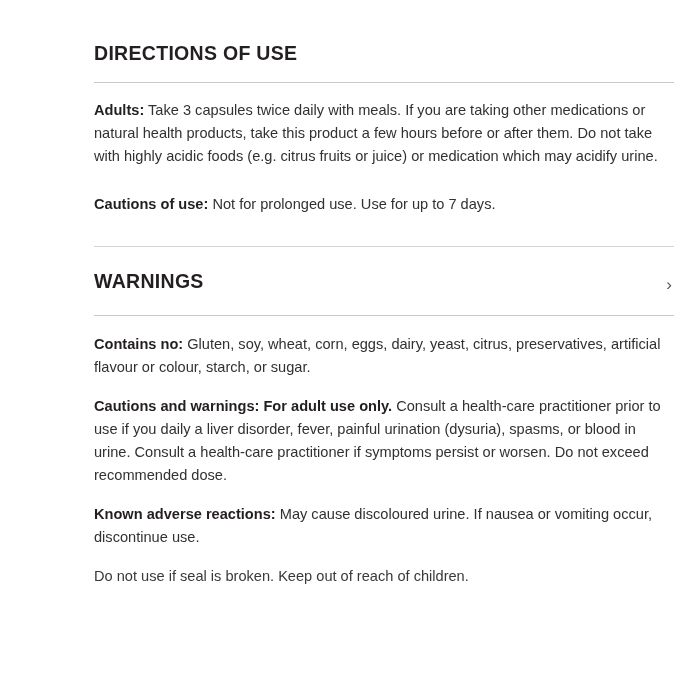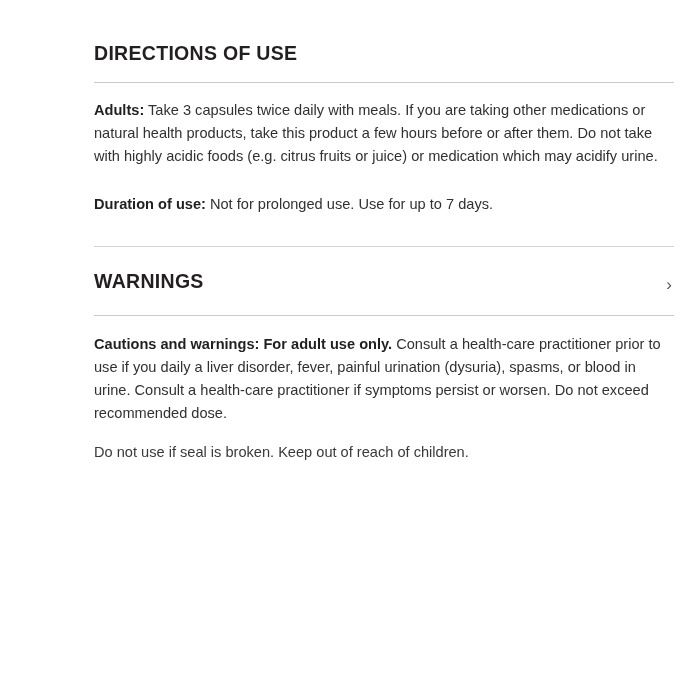--- a/index.html
+++ b/index.html
@@ -98,33 +98,35 @@
   <div class="section-head directions-head">
     <h2 class="section-title">DIRECTIONS OF USE</h2>
   </div>
   <hr class="rule">
 
   <div id="directions-block">
     <p class="para body-text"><span class="b">Adults:</span><span> Take 3 capsules twice daily with meals. If you are taking other medications or natural health products, take this product a few hours before or after them. Do not take with highly acidic foods (e.g. citrus fruits or juice) or medication which may acidify urine.</span></p>
   </div>
 
   <div id="duration-block">
-    <p class="para body-text"><span class="b">Duration of use:</span><span> Not for prolonged use. Use for up to 7 days.</span></p>
+    <p class="para body-text"><span class="b">Cautions of use:</span><span> Not for prolonged use. Use for up to 7 days.</span></p>
   </div>
 
   <hr class="rule thin">
 
   <div class="section-head warnings-head">
     <h2 class="section-title">WARNINGS</h2>
     <span class="chevron">›</span>
   </div>
   <hr class="rule">
 
   <div id="warnings-block">
+    <p class="para body-text"><span class="b">Contains no:</span><span> Gluten, soy, wheat, corn, eggs, dairy, yeast, citrus, preservatives, artificial flavour or colour, starch, or sugar.</span></p>
 
     <p class="para body-text"><span class="b">Cautions and warnings: For adult use only.</span><span> Consult a health-care practitioner prior to use if you daily a liver disorder, fever, painful urination (dysuria), spasms, or blood in urine. Consult a health-care practitioner if symptoms persist or worsen. Do not exceed recommended dose.</span></p>
 
 
+    <p class="para body-text"><span class="b">Known adverse reactions:</span><span> May cause discoloured urine. If nausea or vomiting occur, discontinue use.</span></p>
 
     <p class="para body-text final-note">Do not use if seal is broken. Keep out of reach of children.</p>
   </div>
 
 </div>
 
 </body></html>

